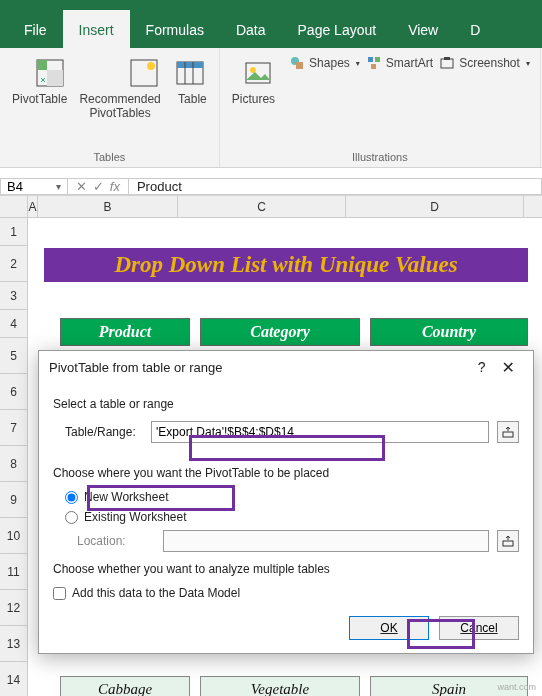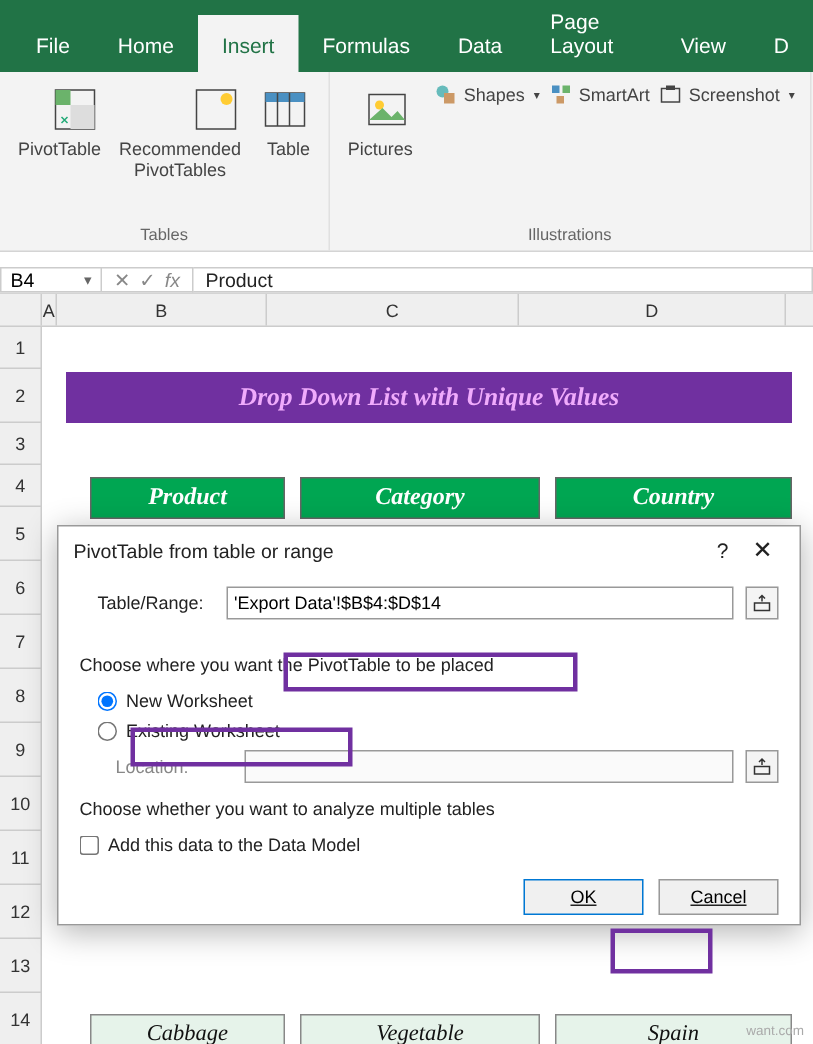--- a/index.html
+++ b/index.html
@@ -38,36 +38,36 @@
 .chC { width: 168px; }
 .chD { width: 178px; }
 
 .rows { display: flex; }
 .row-nums { width: 28px; display: flex; flex-direction: column; background: #efefef; font-size: 12px; color: #333; }
 .row-nums .rn { height: 28px; border-bottom: 1px solid #ccc; border-right: 1px solid #ccc; display: flex; align-items: center; justify-content: center; }
 .row-nums .rn.tall { height: 36px; }
 .cells { position: relative; flex: 1; }
 
 
-.banner { position: absolute; left: 16px; top: 30px; width: 484px; height: 34px; background: #7030a0; color: #f0abfc; font-weight: bold; font-style: italic; font-size: 17px; display: flex; align-items: center; justify-content: center; font-family: Georgia, serif; }
+.banner { position: absolute; left: 16px; top: 30px; width: 484px; height: 34px; background: #7030a0; color: #eab308; font-weight: bold; font-style: italic; font-size: 23px; display: flex; align-items: center; justify-content: center; font-family: Georgia, serif; }
 
 
 .tbl-head { position: absolute; top: 100px; height: 28px; background: #00a652; color: #fff; font-weight: bold; font-style: italic; font-family: Georgia, serif; font-size: 16px; display: flex; align-items: center; justify-content: center; border: 1px solid #666; }
 .th1 { left: 32px; width: 130px; }
 .th2 { left: 172px; width: 160px; }
 .th3 { left: 342px; width: 158px; }
 
 
 .tbl-row { position: absolute; height: 26px; display: flex; align-items: center; justify-content: center; font-size: 15px; font-family: Georgia, serif; font-style: italic; color: #111; border: 1px solid #888; background: #e6f3ea; }
 .tr1 { left: 32px; top: 458px; width: 130px; }
 .tr2 { left: 172px; top: 458px; width: 160px; }
 .tr3 { left: 342px; top: 458px; width: 158px; }
 
 
-.dialog { position: absolute; left: 38px; top: 350px; width: 496px; height: 267px; background: #fff; border: 1px solid #999; box-shadow: 0 4px 20px rgba(0,0,0,0.3); font-size: 12px; color: #222; }
+.dialog { position: absolute; left: 38px; top: 350px; width: 496px; height: 304px; background: #fff; border: 1px solid #999; box-shadow: 0 4px 20px rgba(0,0,0,0.3); font-size: 12px; color: #222; }
 .dialog .titlebar { height: 32px; display: flex; align-items: center; padding: 0 10px; font-size: 13px; }
 .dialog .titlebar .spacer { flex: 1; }
 .dialog .titlebar .qmark { padding: 0 8px; font-size: 14px; cursor: pointer; }
 .dialog .titlebar .xbtn { padding: 0 8px; font-size: 16px; cursor: pointer; }
 .dialog .body { padding: 8px 14px; }
 .dialog .section-head { margin: 6px 0 10px; font-size: 12px; }
 .dialog .field-row { display: flex; align-items: center; gap: 8px; margin-left: 12px; margin-bottom: 8px; }
 .dialog .field-row label { width: 78px; }
 .dialog input[type=text] { flex: 1; height: 22px; border: 1px solid #999; padding: 0 4px; font-size: 12px; }
 .dialog .ref-btn { width: 22px; height: 22px; border: 1px solid #999; background: #f4f4f4; display: flex; align-items: center; justify-content: center; cursor: pointer; }
@@ -84,21 +84,20 @@
 .hl-newws { left: 48px; top: 134px; width: 148px; height: 26px; }
 .hl-ok { left: 368px; top: 268px; width: 68px; height: 30px; }
 
 .watermark { position: absolute; right: 6px; bottom: 4px; font-size: 9px; color: #aaa; }
 </style>
 </head>
 <body>
 
 <div class="menubar">
   <div class="tab">File</div>
-  <div class="tab">Home</div>
   <div class="tab active">Insert</div>
   <div class="tab">Formulas</div>
   <div class="tab">Data</div>
   <div class="tab">Page Layout</div>
   <div class="tab">View</div>
   <div class="tab">D</div>
 </div>
 
 <div class="ribbon">
   <div class="ribbon-group">
@@ -265,20 +264,21 @@
 </div>
 
 <div class="dialog">
   <div class="titlebar">
     <span>PivotTable from table or range</span>
     <span class="spacer"></span>
     <span class="qmark">?</span>
     <span class="xbtn">✕</span>
   </div>
   <div class="body">
+    <div class="section-head">Select a table or range</div>
     <div class="field-row">
       <label>Table/Range:</label>
       <input type="text" value="'Export Data'!$B$4:$D$14" style="">
       <div class="ref-btn">
         <svg width="12" height="12">
             <rect x="1" y="6" width="10" height="5" fill="none" stroke="#333"></rect>
             <path d="M6 1 L6 5 M4 3 L6 1 L8 3" fill="none" stroke="#333"></path>
           </svg>
       </div>
     </div>

